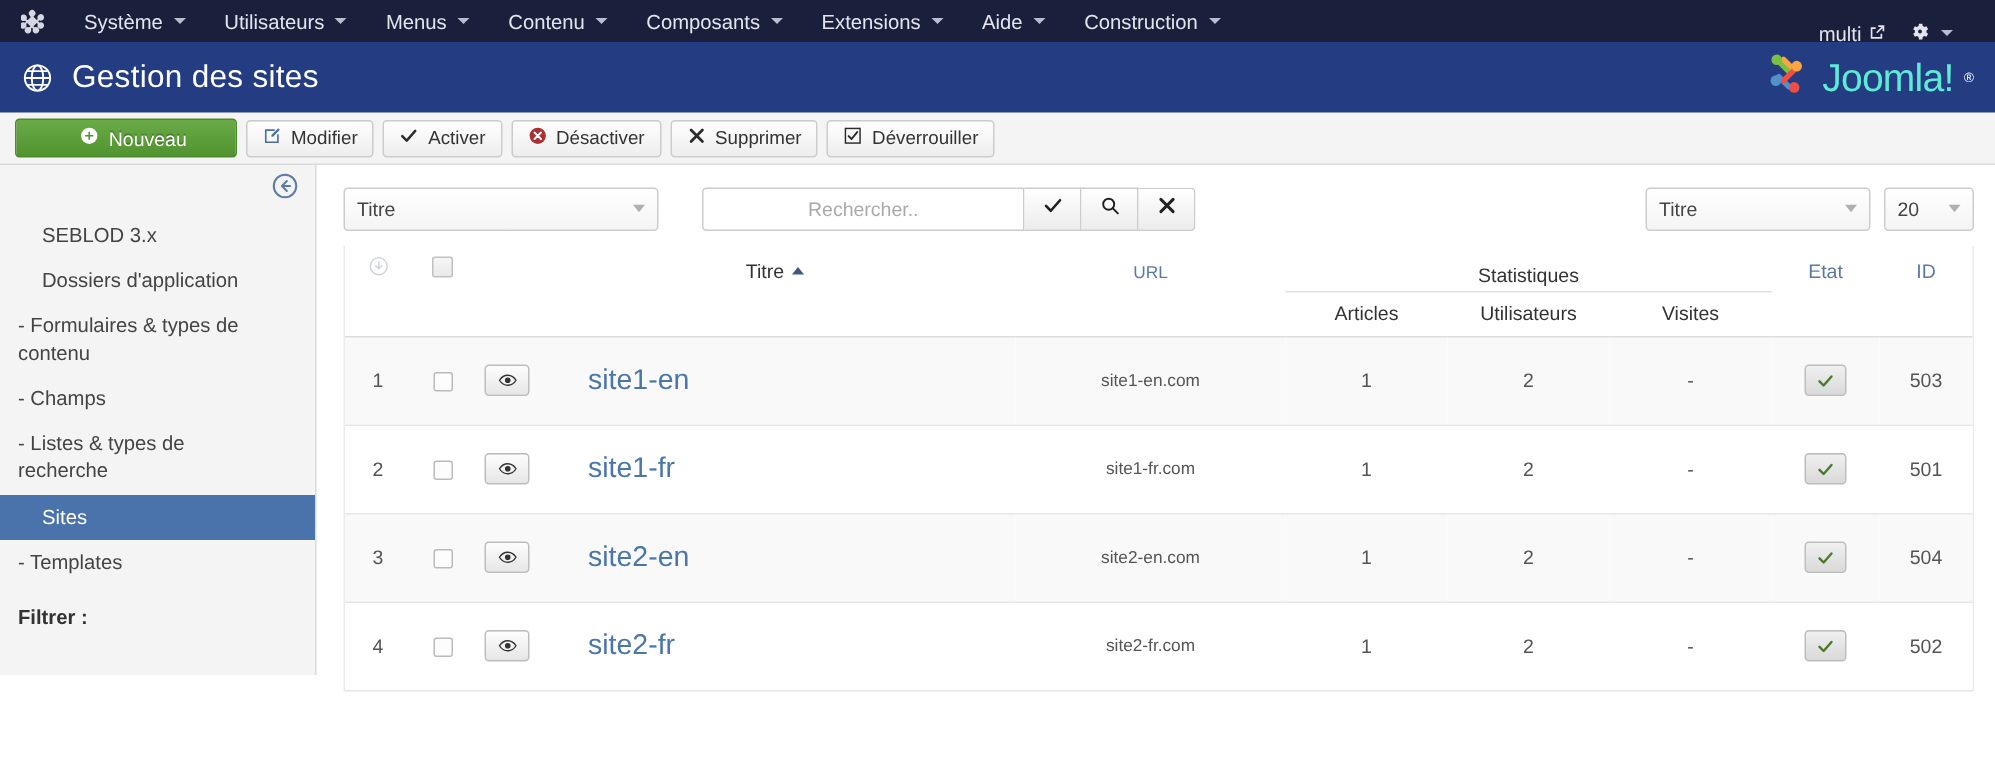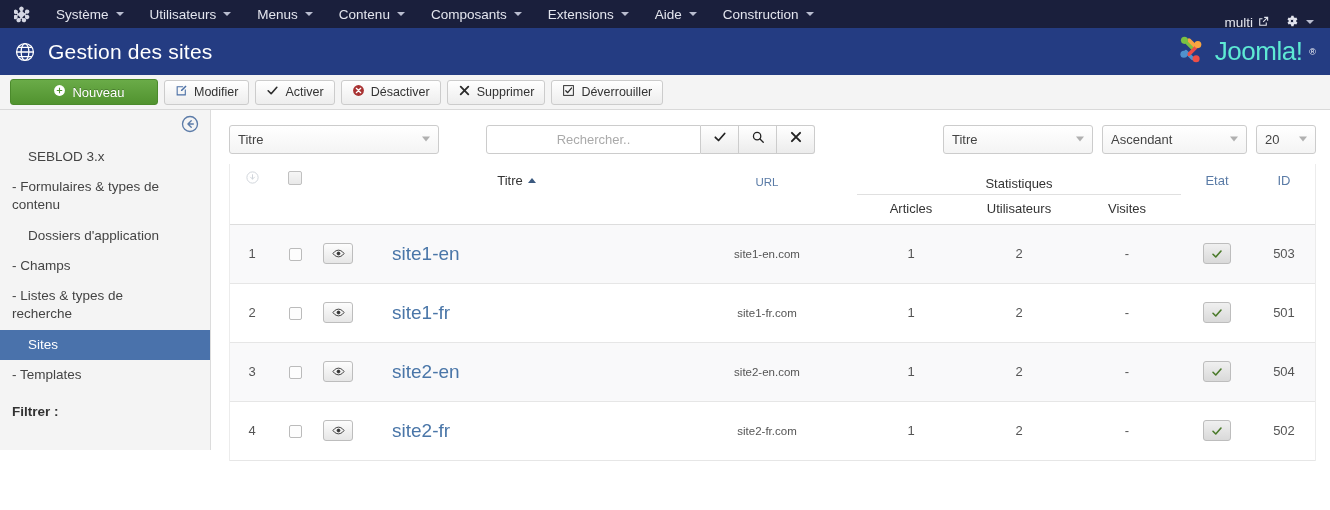--- a/index.html
+++ b/index.html
@@ -38,21 +38,21 @@
   }
   .caret {
     display: inline-block;
     width: 0; height: 0;
     border-left: 4px solid transparent;
     border-right: 4px solid transparent;
     border-top: 4px solid #b9bdd0;
     margin-left: 7px;
   }
   .topright {
-    position: absolute; right: 8px; top: 0;
+    position: absolute; right: 20px; top: 0;
     height: 44px;
     display: flex; align-items: center;
     font-size: 13.5px;
     gap: 2px;
   }
   .topright .multi { padding: 4px 6px; color: #e3e5ee; cursor: pointer; display:flex; align-items:center; gap:5px;}
   .topright .gearbox { padding: 4px 8px; display: flex; align-items: center; cursor: pointer; }
 
   
   .pagehead {
@@ -178,21 +178,21 @@
     padding: 14px 14px 0 18px;
     overflow: hidden;
   }
   .filterbar {
     display: flex; align-items: center;
     gap: 0;
     margin-bottom: 10px;
     height: 30px;
   }
   .sel-titre { width: 210px; height: 29px; }
-  .search-group { display: flex; margin-left: 26px; padding-left: 21px; }
+  .search-group { display: flex; margin-left: 8px; padding-left: 21px; }
   .search-input {
     width: 215px;
     height: 29px;
     border: 1px solid #ccc;
     border-radius: 3px 0 0 3px;
     background: #fff;
     font-size: 13px;
     padding: 0 10px;
     color: #555;
     text-align: center;
@@ -460,25 +460,25 @@
           <circle cx="12" cy="12" r="9"></circle>
           <path d="M13.5 8 9.5 12l4 4M9.5 12H16" stroke-linecap="round" stroke-linejoin="round"></path>
         </svg>
       </span>
     </div>
 
     <div class="side-list">
       <div class="side-item">
         <span>SEBLOD 3.x</span>
       </div>
+      <div class="side-item">
+        <span>Dossiers d'application</span>
+      </div>
       <div class="side-item nested">
         <span>- Formulaires &amp; types de contenu</span>
-      </div>
-      <div class="side-item">
-        <span>Dossiers d'application</span>
       </div>
       <div class="side-item nested">
         <span>- Champs</span>
       </div>
       <div class="side-item nested">
         <span>- Listes &amp; types de recherche</span>
       </div>
       <div class="side-item active">
         <span>Sites</span>
       </div>
@@ -524,24 +524,20 @@
               </svg>
           </span>
         </div>
       </div>
 
       <div class="right-selects">
         <div class="select sel-sort">
           <span>Titre</span>
           <i class="sel-caret"></i>
         </div>
-        <div class="select sel-dir">
-          <span>Ascendant</span>
-          <i class="sel-caret"></i>
-        </div>
         <div class="select sel-lim">
           <span>20</span>
           <i class="sel-caret"></i>
         </div>
       </div>
     </div>
 
     <div class="table-frame">
     <table class="grid">
       <thead>

